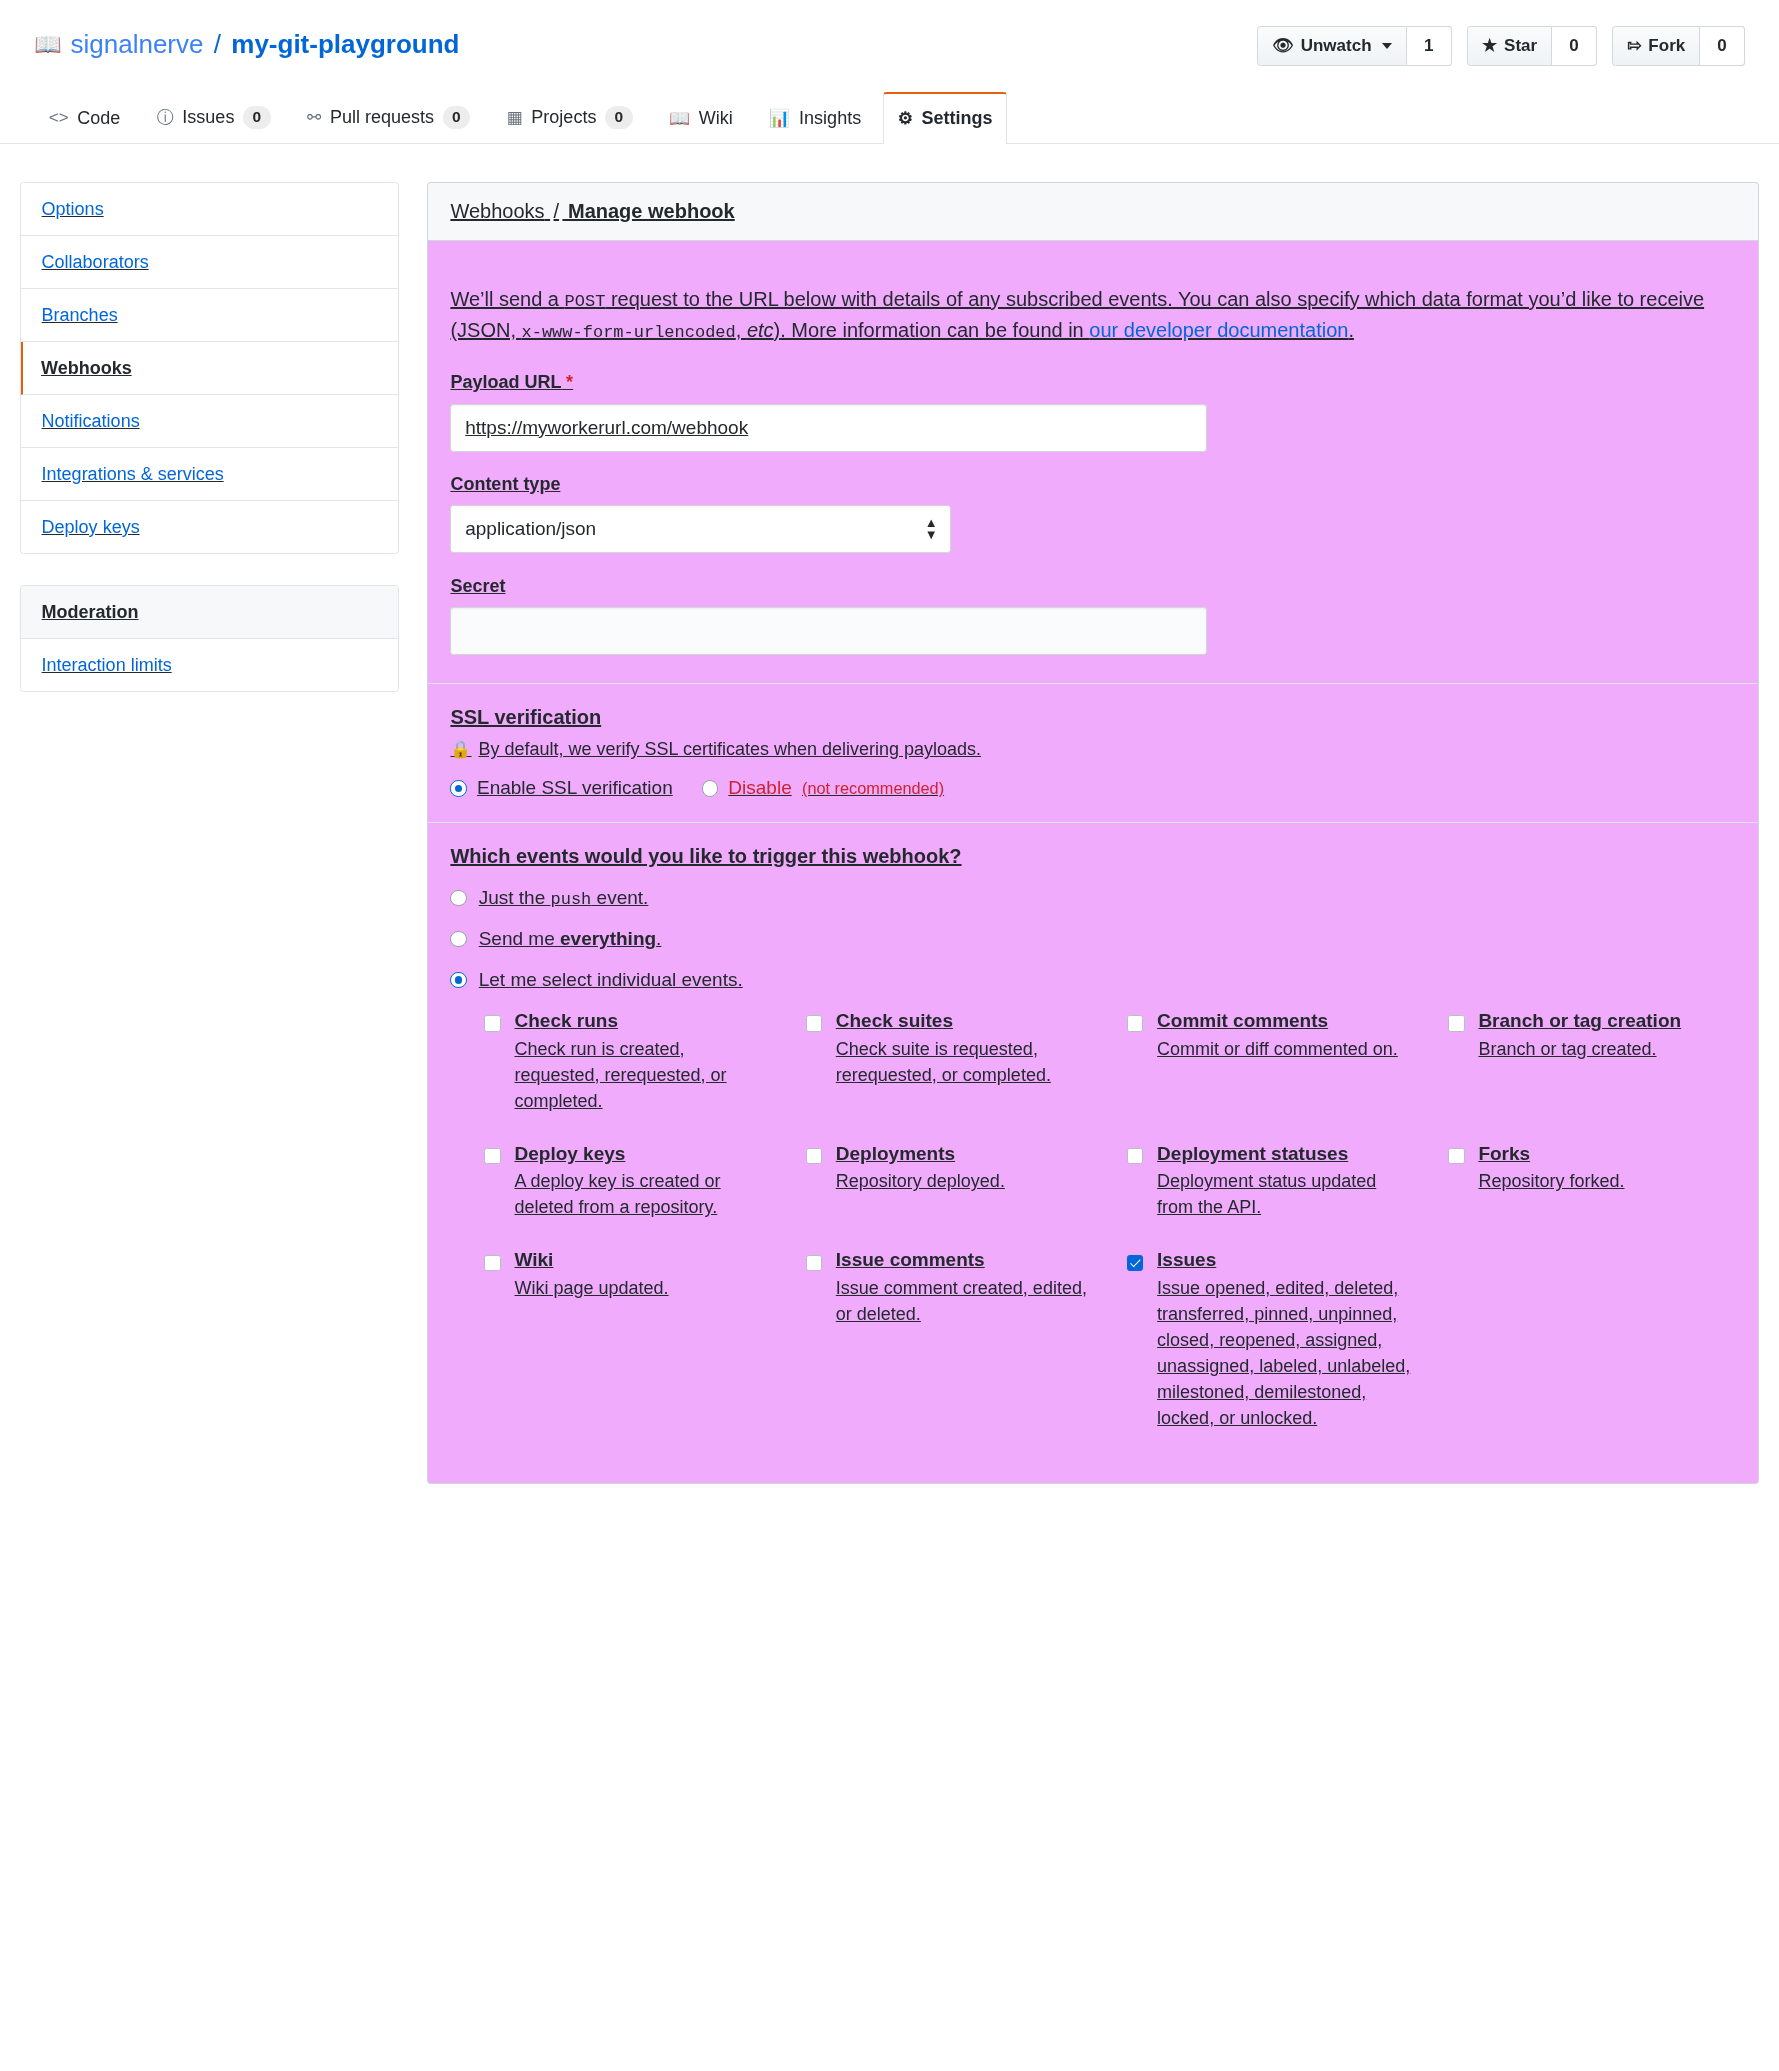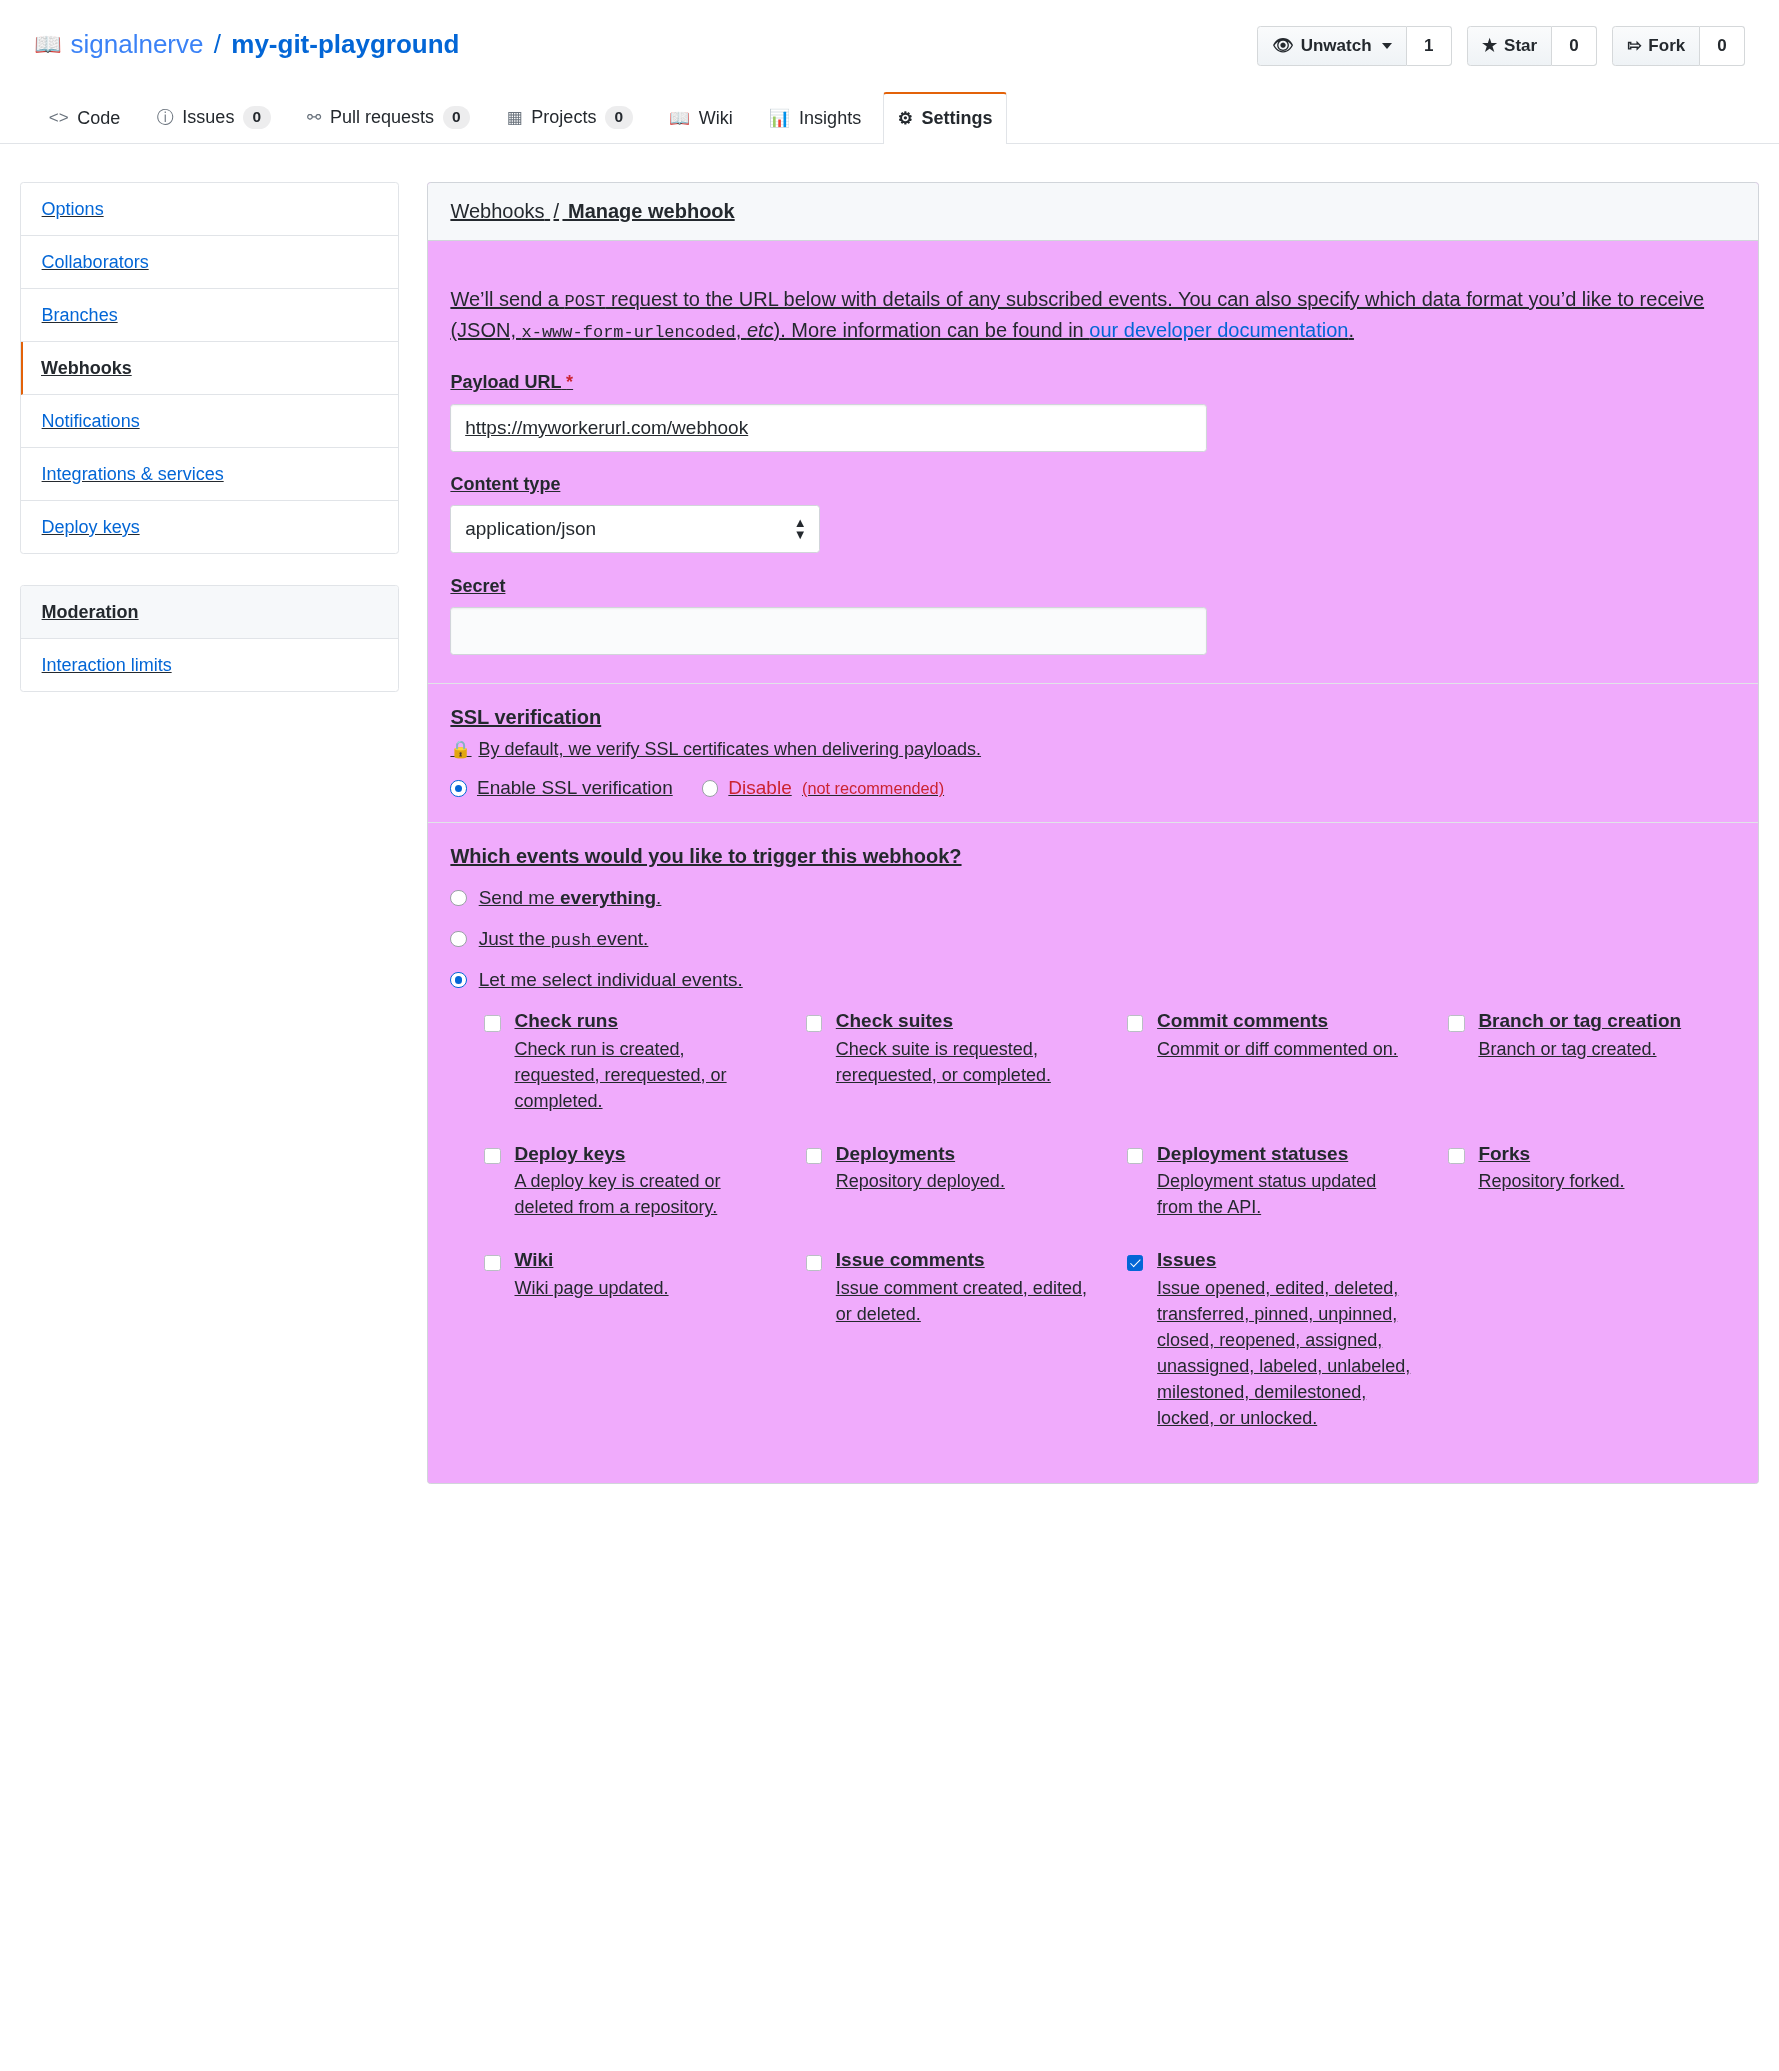--- a/index.html
+++ b/index.html
@@ -186,21 +186,21 @@
     padding: 12px 13.8px;
     font-size: 19px;
     font-family: "Liberation Sans", sans-serif;
     border: 0.9px solid #d1d5da;
     border-radius: 3.4px;
     background: #fff;
     color: #24292e;
     box-shadow: inset 0 0.9px 1.7px rgba(27,31,35,0.06);
   }
   .text-input.empty { background: #fafbfc; }
-  .select-wrap { position: relative; width: 370px; }
+  .select-wrap { position: relative; width: 501px; }
   .select-input {
     width: 100%;
     padding: 12px 40px 12px 13.8px;
     font-size: 19px;
     font-family: "Liberation Sans", sans-serif;
     border: 0.9px solid #d1d5da;
     border-radius: 3.4px;
     background: #fff;
     color: #24292e;
     appearance: none;
@@ -414,26 +414,26 @@
             <span class="small">(not recommended)</span>
           </label>
         </div>
       </div>
 
       <div class="box-section">
         <div class="events-q">Which events would you like to trigger this webhook?</div>
 
         <label class="event-radio">
           <span class="radio"></span>
-          <span><span>Send me </span><b>everything</b><span>.</span></span>
+          <span><span>Just the </span><code>push</code><span> event.</span></span>
         </label>
 
         <label class="event-radio">
           <span class="radio"></span>
-          <span><span>Just the </span><code>push</code><span> event.</span></span>
+          <span><span>Send me </span><b>everything</b><span>.</span></span>
         </label>
 
         <label class="event-radio">
           <span class="radio checked"></span>
           <span>Let me select individual events.</span>
         </label>
 
         <div class="event-grid">
           <div class="event">
             <span class="checkbox"></span>

